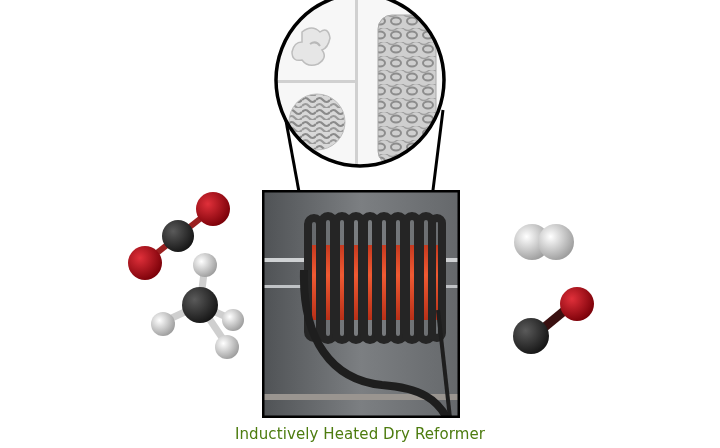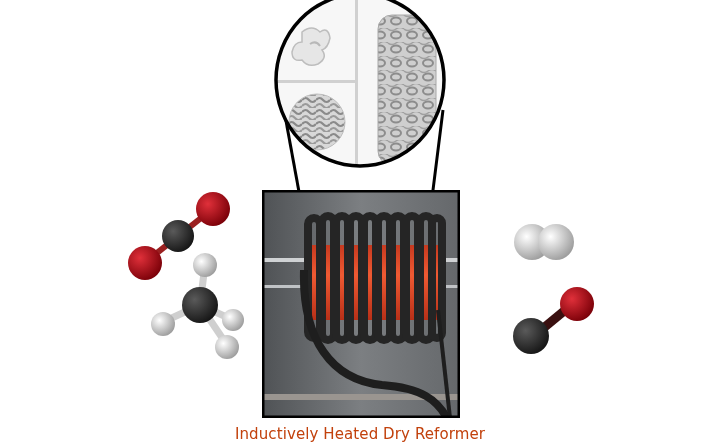--- a/index.html
+++ b/index.html
@@ -1,19 +1,19 @@
 <!DOCTYPE html>
 <html><head>
   <meta charset="utf-8">
   <style>
     html, body { margin:0; padding:0; background:#ffffff; }
     body { width:720px; height:448px; position:relative; overflow:hidden; font-family:"DejaVu Sans", sans-serif; }
     .abs { position:absolute; }
     svg { display:block; }
-    .caption { position:absolute; left:0; width:720px; top:425px; text-align:center; font-size:15px; color:#c2410c; letter-spacing:0.1px; font-family:"DejaVu Sans", sans-serif; }
+    .caption { position:absolute; left:0; width:720px; top:425px; text-align:center; font-size:15px; color:#4d7c0f; letter-spacing:0.1px; font-family:"DejaVu Sans", sans-serif; }
   </style>
 </head>
 <body>
 
 <svg class="abs" style="left:260px;top:0px;" width="200" height="230" viewBox="0 0 200 230">
   <defs>
     <clipPath id="circClip">
         <ellipse cx="100" cy="80" rx="84" ry="86"></ellipse>
       </clipPath>
     <pattern id="gyroid" width="14" height="12" patternUnits="userSpaceOnUse">

